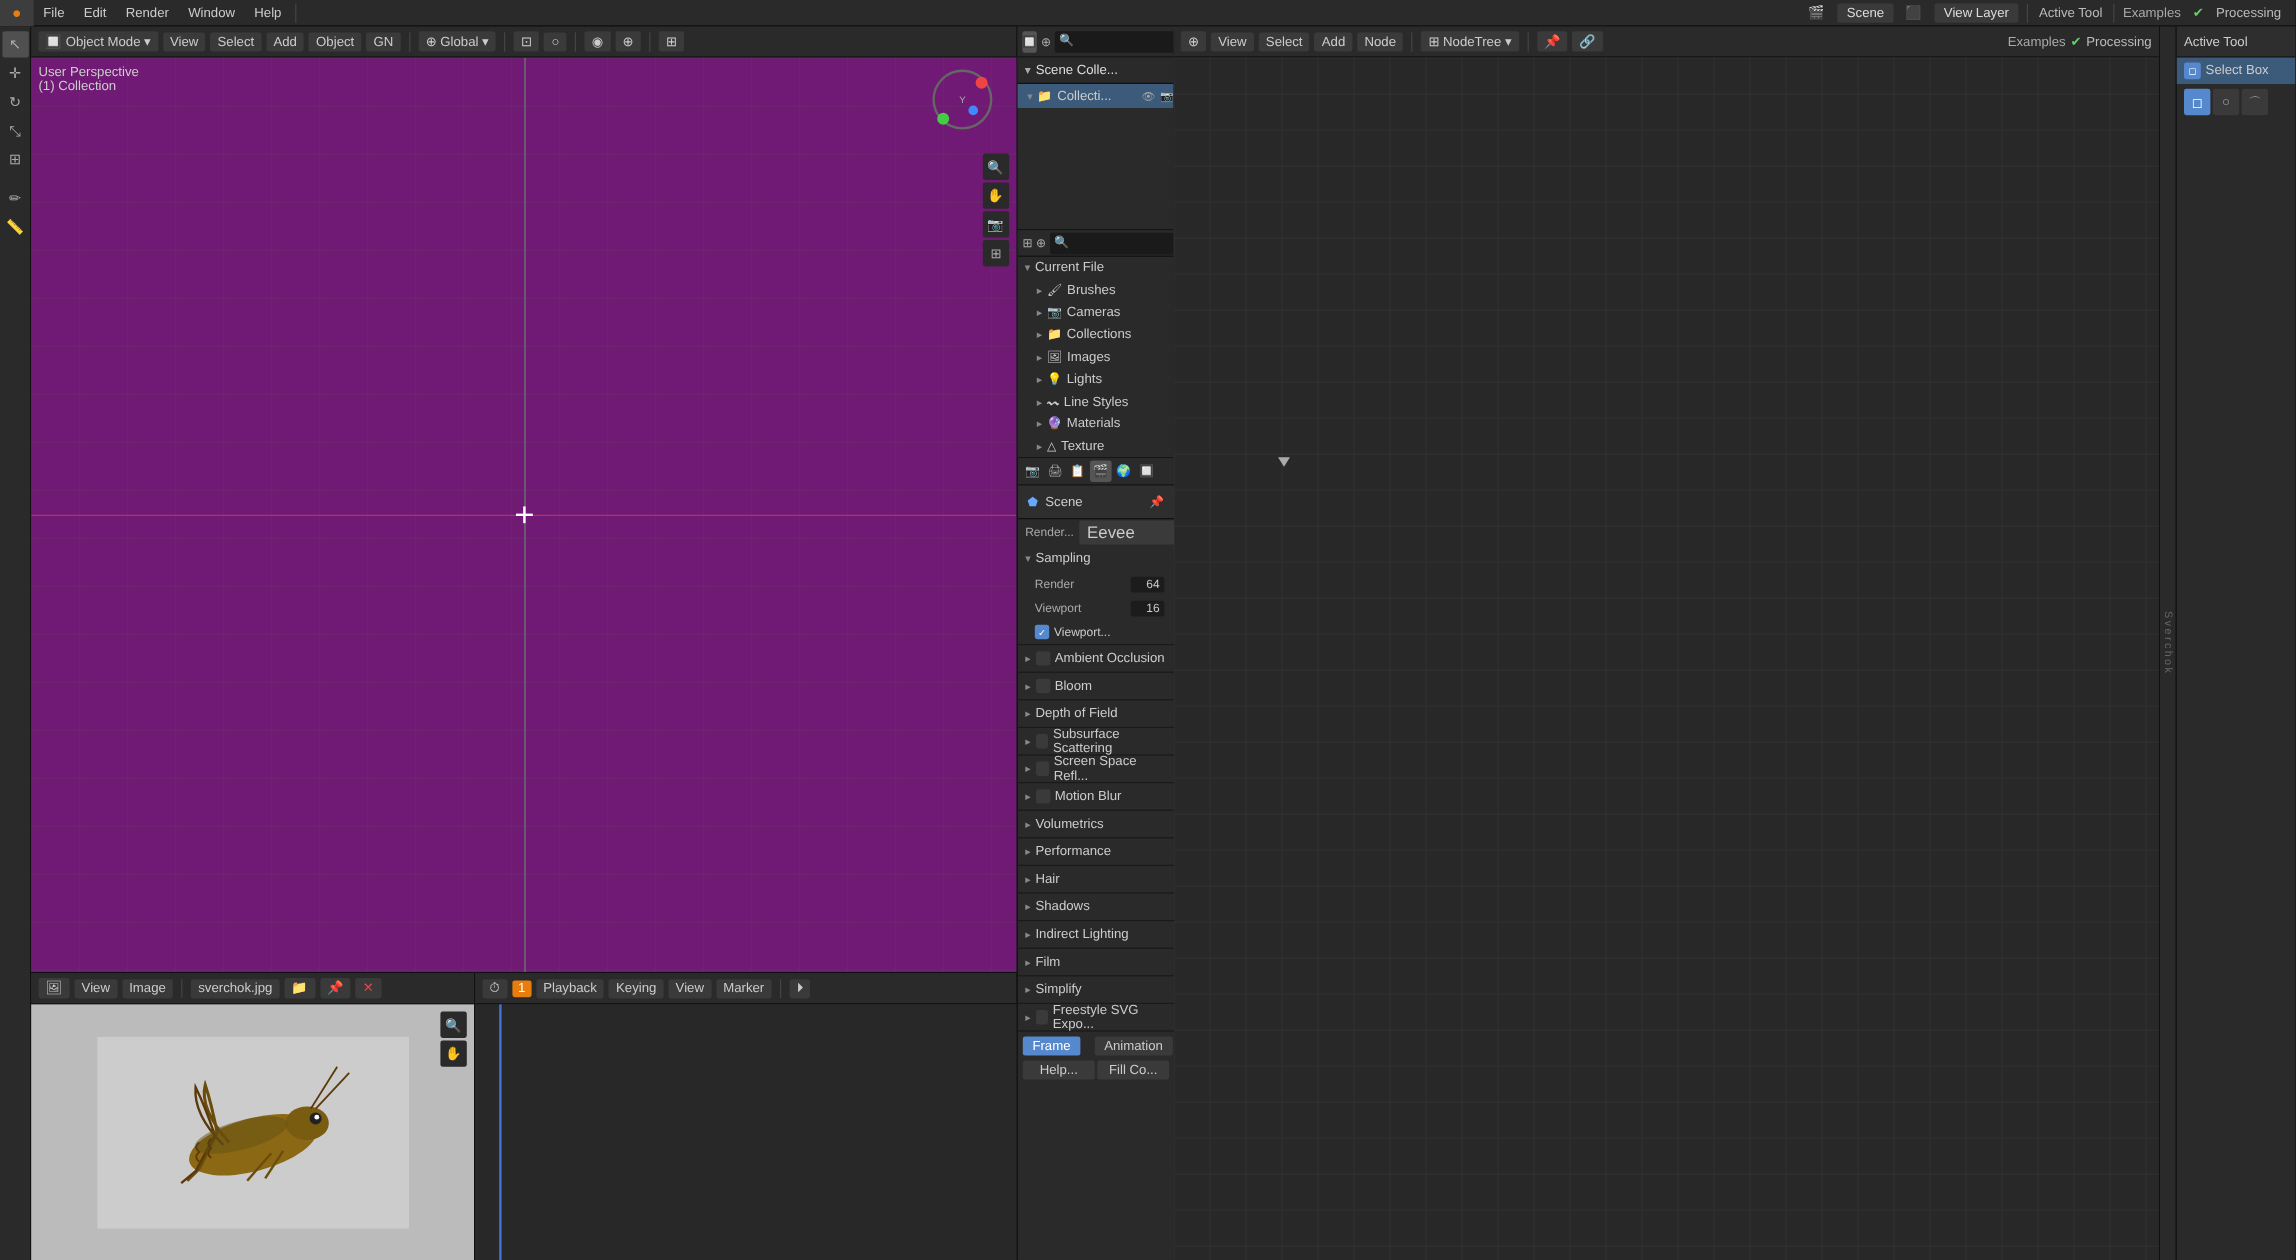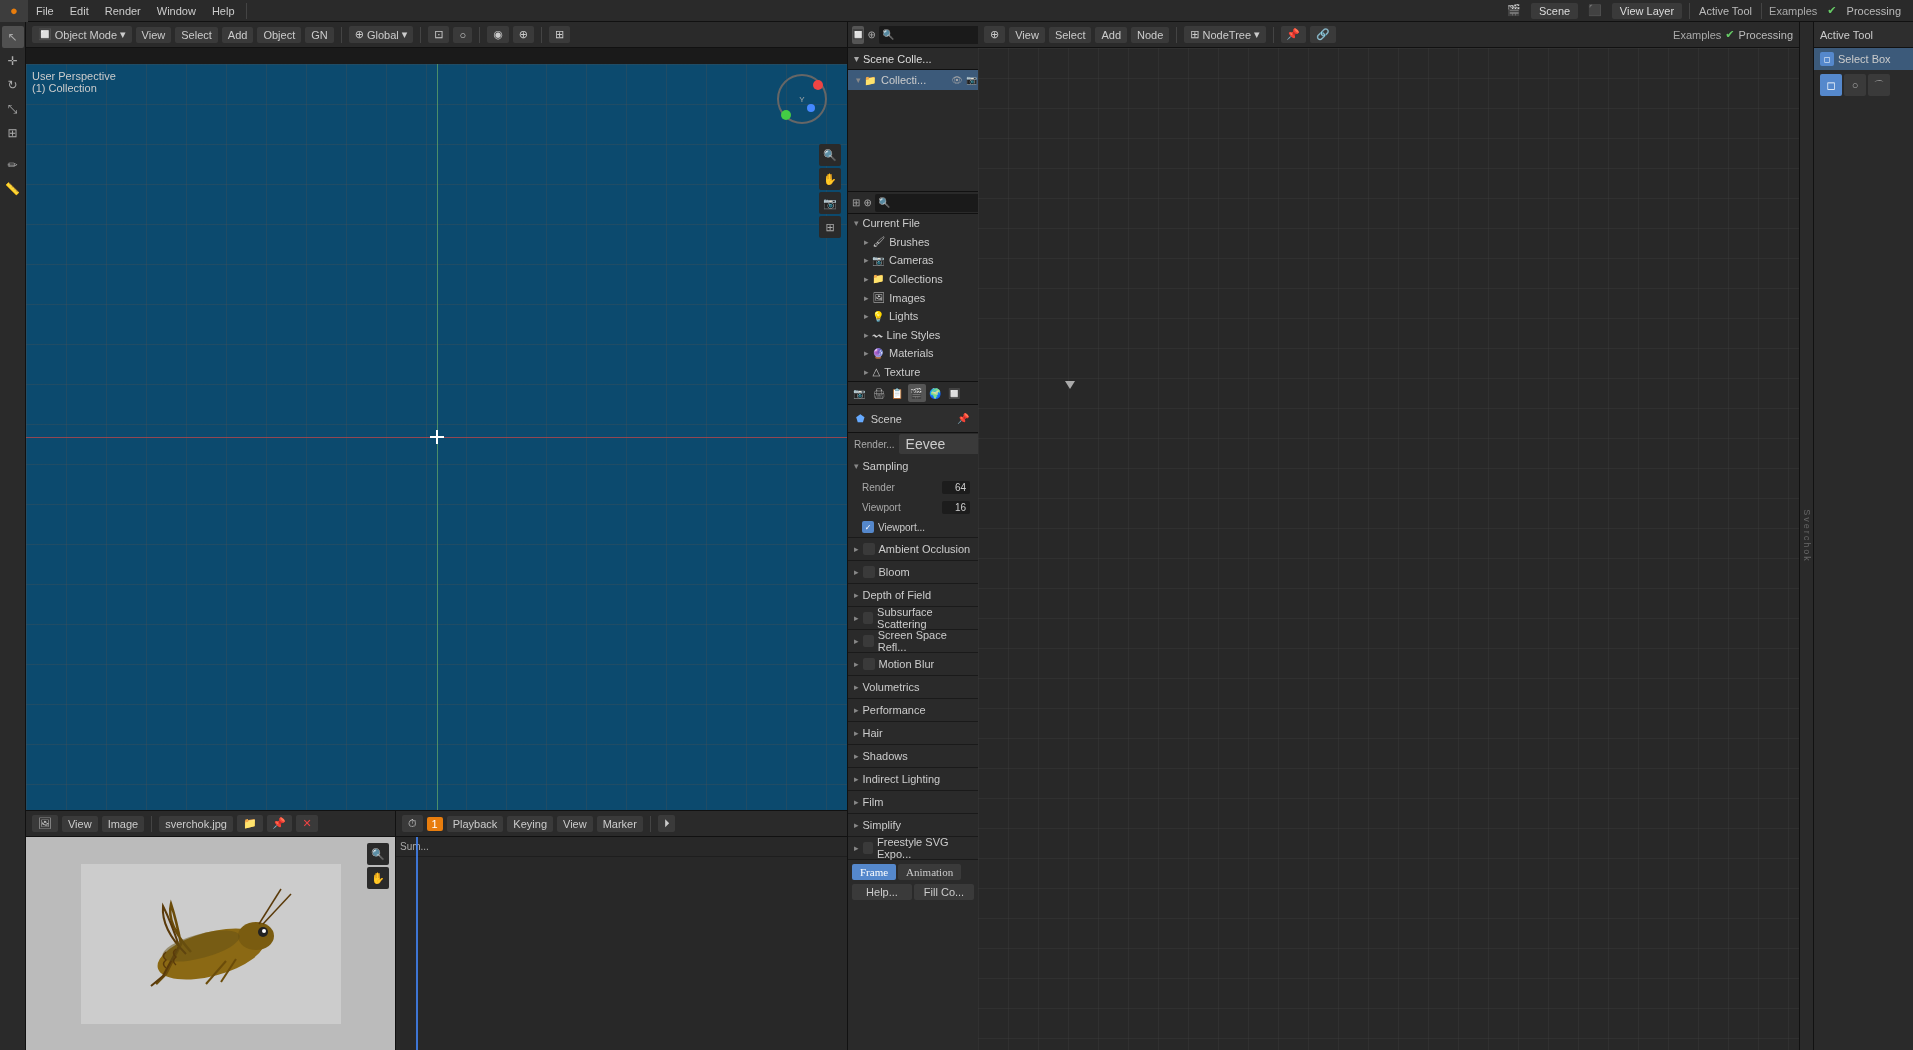--- a/index.html
+++ b/index.html
@@ -143,24 +143,23 @@
       cursor: pointer;
       font-size: 11px;
       display: flex;
       align-items: center;
       gap: 3px;
     }
     .header-separator { width: 1px; height: 16px; background: #444; margin: 0 3px; }
 
     .viewport-3d {
       flex: 1;
-      background: #0c4a6e;
+      background: #701a75;
       position: relative;
       overflow: hidden;
-      margin-top: 16px;
     }
 
     
     .grid-bg {
       position: absolute;
       inset: 0;
       background-image:
         linear-gradient(rgba(80,80,80,0.3) 1px, transparent 1px),
         linear-gradient(90deg, rgba(80,80,80,0.3) 1px, transparent 1px);
       background-size: 40px 40px;
@@ -744,23 +743,20 @@
           <div class="header-btn">⏱</div>
           <div style="background:#e87d0d;color:#fff;padding:1px 5px;border-radius:2px;font-size:11px;">1</div>
           <div class="header-btn">Playback</div>
           <div class="header-btn">Keying</div>
           <div class="header-btn">View</div>
           <div class="header-btn">Marker</div>
           <div class="header-separator"></div>
           <div class="header-btn">⏵</div>
         </div>
         <div class="timeline-content">
-          <div class="timeline-row">
-            <span>Sum...</span>
-          </div>
           <div class="timeline-playhead"></div>
         </div>
       </div>
     </div>
   </div>
 
   <div style="display:flex;flex-direction:column;flex-shrink:0;border-left:1px solid #111;">
 
     <div style="width:130px;background:#2a2a2a;display:flex;flex-direction:column;height:170px;border-bottom:1px solid #111;">
       <div class="outliner-header">
@@ -962,21 +958,21 @@
         </div>
       </div>
       <div class="prop-section">
         <div class="prop-section-header">
           <span class="arrow">▸</span>
           <span class="checkbox-unchecked"></span>
           <span>Freestyle SVG Expo...</span>
         </div>
       </div>
 
-      <div style="display:flex;gap:2px;padding:4px 4px 2px;font-family:Liberation Serif, serif;">
+      <div style="display:flex;gap:12px;padding:4px 4px 2px;">
         <div class="tab-btn active">Frame</div>
         <div class="tab-btn inactive">Animation</div>
       </div>
 
       <div style="display:flex;gap:2px;padding:2px 4px;">
         <div class="header-btn" style="flex:1;justify-content:center;">Help...</div>
         <div class="header-btn" style="flex:1;justify-content:center;">Fill Co...</div>
       </div>
     </div>
   </div>

